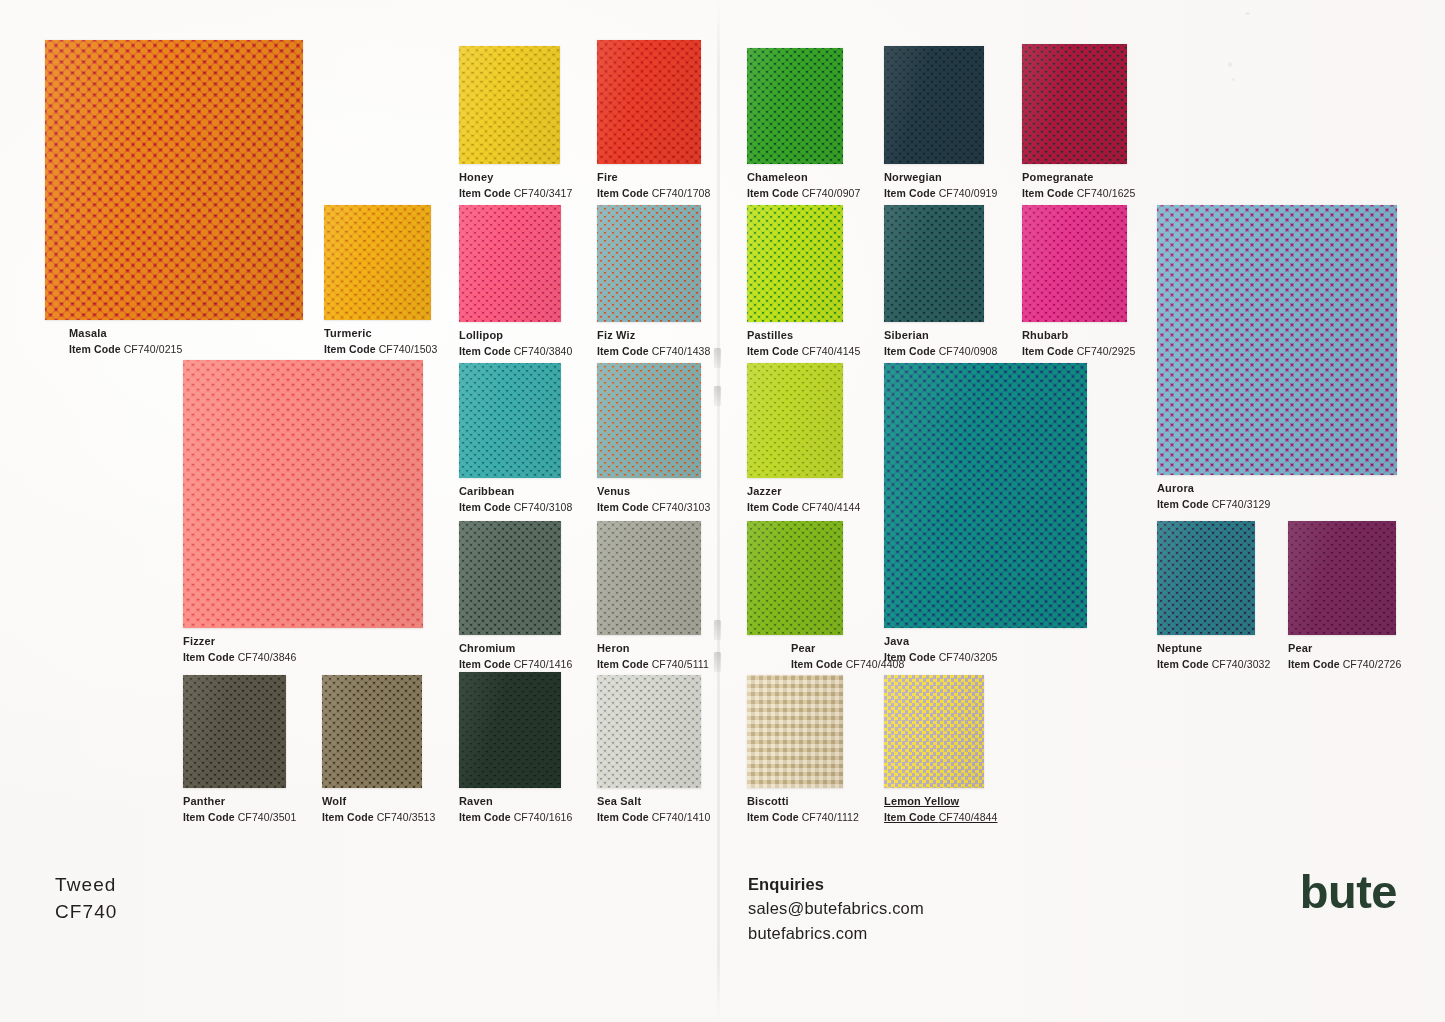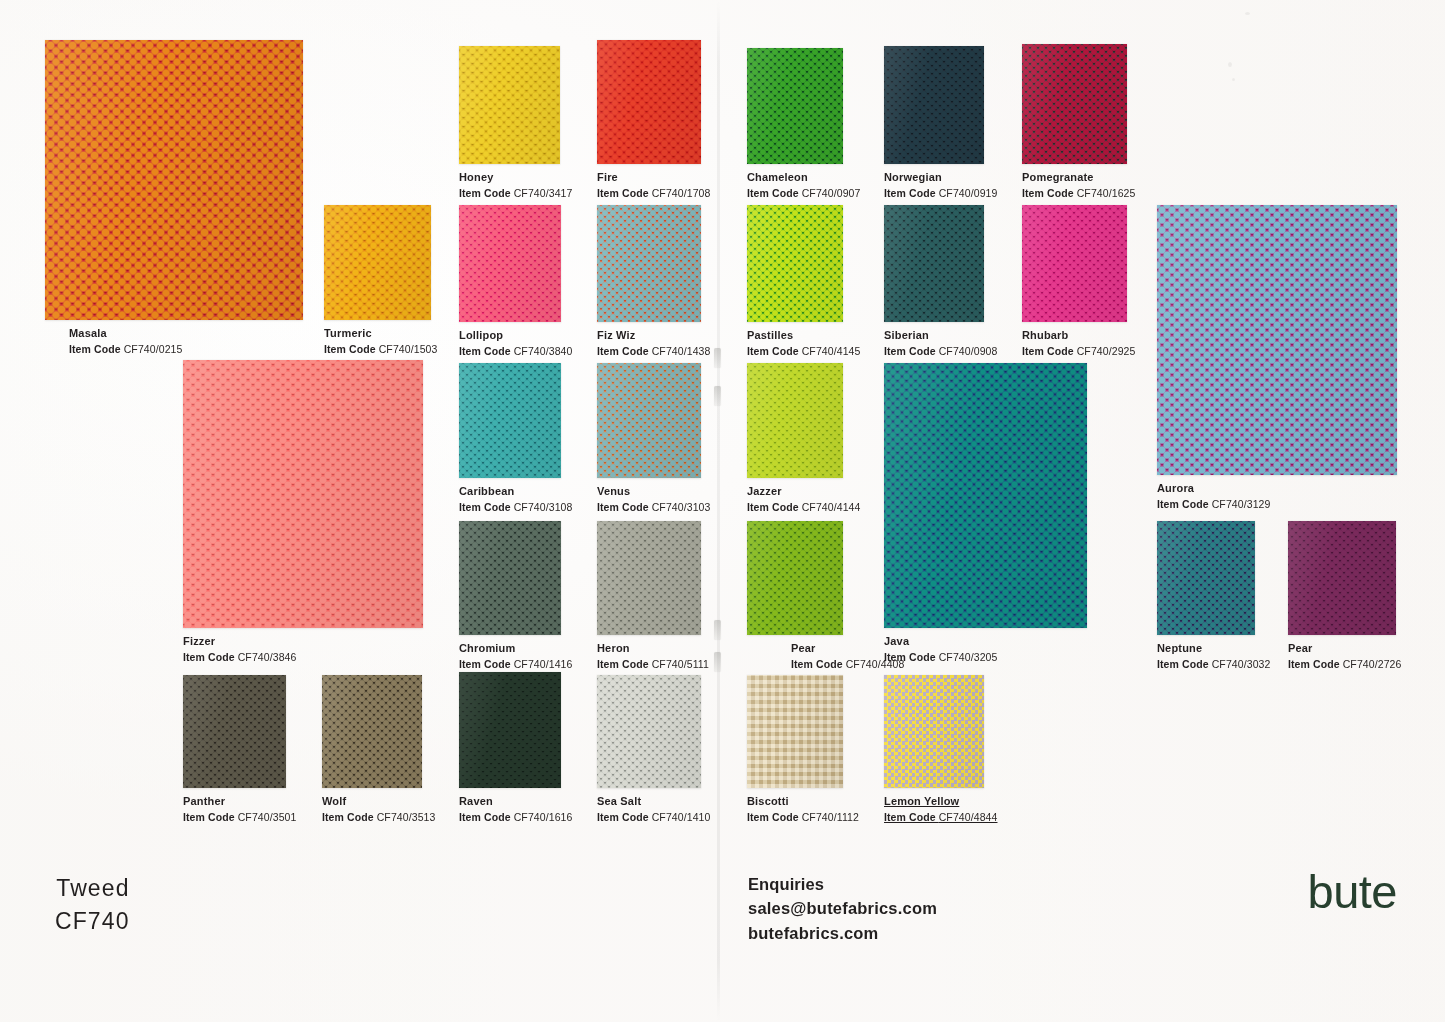--- a/index.html
+++ b/index.html
@@ -114,52 +114,51 @@
     font-weight: normal;
     color: #2b2726;
   }
   .foot-block {
     position: absolute;
     color: #221f1f;
   }
   #collection-title {
     left: 55px;
     top: 872px;
-    font-size: 23px;
+    font-size: 19px;
     font-weight: normal;
     letter-spacing: 1.1px;
     line-height: 1.42;
-    text-align: right;
   }
   #collection-title .line {
     display: block;
   }
   #enquiries {
     left: 748px;
     top: 872px;
     font-size: 16.5px;
     line-height: 1.48;
     letter-spacing: 0.2px;
   }
   #enquiries .eq-head {
     display: block;
     font-weight: bold;
     letter-spacing: 0.1px;
   }
   #enquiries .eq-line {
     display: block;
-    font-weight: bold;
+    font-weight: normal;
   }
   #brand-logo {
     position: absolute;
     right: 48px;
     top: 868px;
     font-size: 47px;
     line-height: 1;
-    font-weight: normal;
+    font-weight: bold;
     letter-spacing: -0.5px;
     color: #27402f;
   }
 
   
   .speck {
     position: absolute;
     background: rgba(0,0,0,0.05);
     border-radius: 50%;
   }

